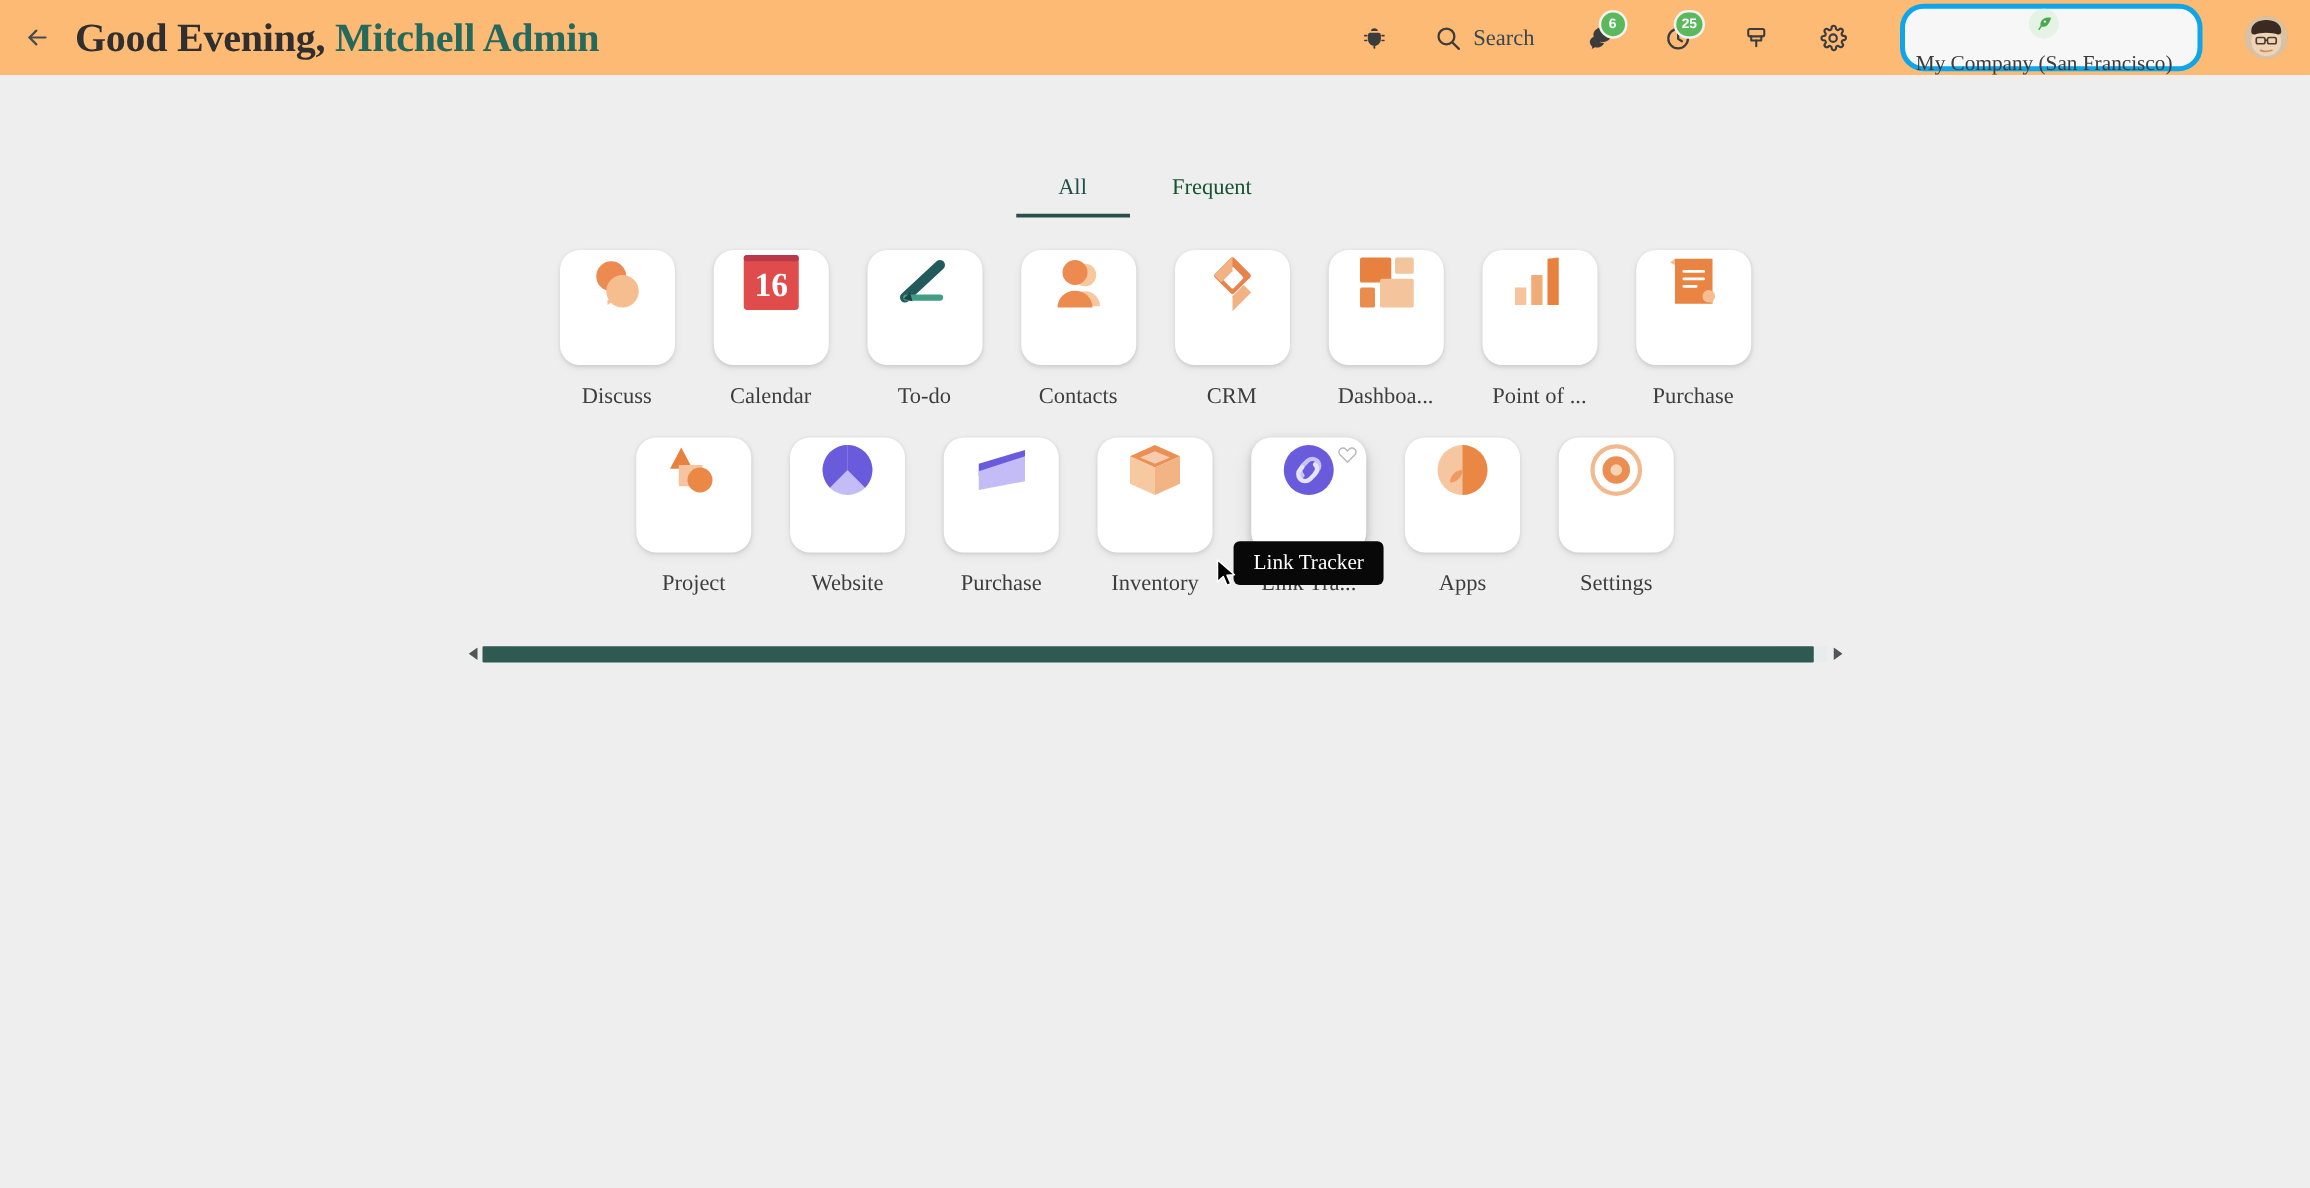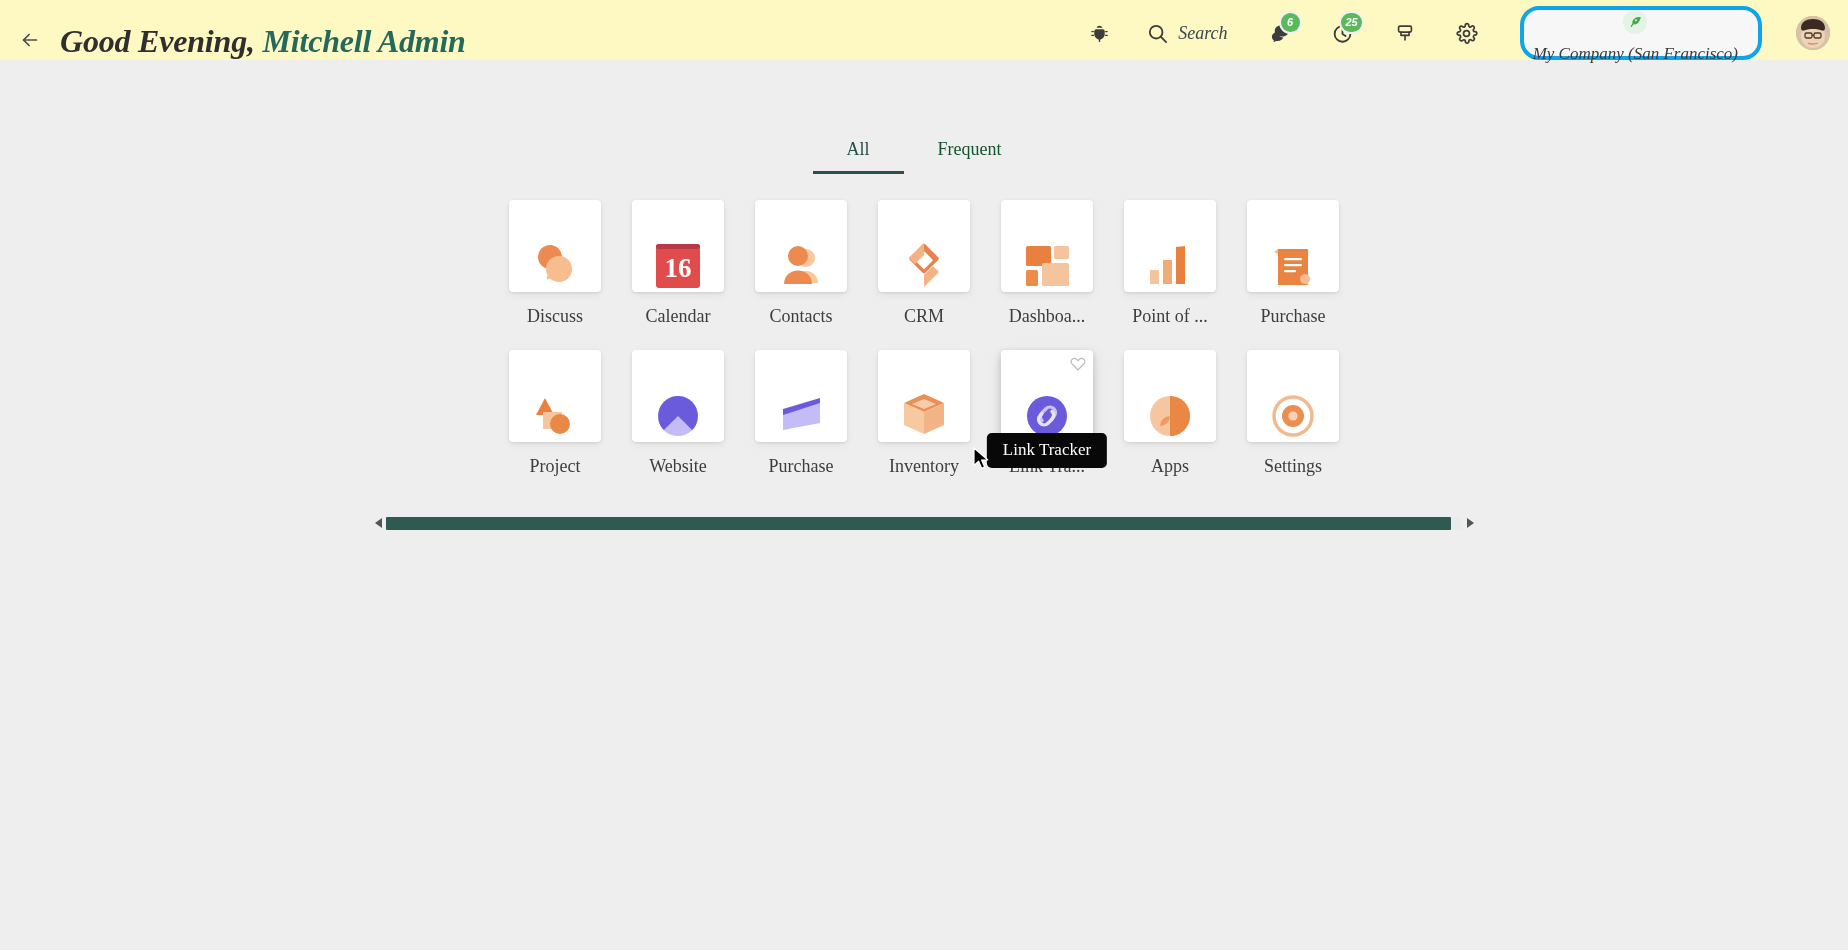--- a/index.html
+++ b/index.html
@@ -10,24 +10,23 @@
     overflow: hidden;
     background: #eeeeee;
     font-family: "Liberation Serif", "DejaVu Serif", serif;
   }
 
   
   .navbar {
     position: relative;
     height: 60px;
     display: flex;
-    align-items: flex-end;
+    align-items: center;
     padding: 0 18px 0 10px;
-    background: #fef9c3;
-    font-style: italic;
+    background: #fdba74;
   }
   .back-btn {
     width: 40px; height: 40px;
     display: flex; align-items: center; justify-content: center;
     color: #4a4a4a;
     cursor: pointer;
     flex: 0 0 auto;
   }
   .greeting {
     font-size: 32px;
@@ -157,24 +156,24 @@
     width: 123px;
     display: flex;
     flex-direction: column;
     align-items: center;
     cursor: pointer;
     position: relative;
   }
   .app-tile {
     position: relative;
     width: 92px; height: 92px;
-    border-radius: 4px;
+    border-radius: 16px;
     background: #ffffff;
     box-shadow: 0 1px 3px rgba(0,0,0,.10), 0 3px 8px rgba(0,0,0,.05);
-    display: flex; align-items: flex-end; justify-content: center;
+    display: flex; align-items: flex-start; justify-content: center;
   }
   .app.hovered .app-tile {
     box-shadow: 0 2px 6px rgba(0,0,0,.16), 0 6px 16px rgba(0,0,0,.10);
   }
   .app-label {
     margin-top: 14px;
     font-size: 18px;
     color: #3d3d3d;
     white-space: nowrap;
   }
@@ -368,20 +367,30 @@
       <div class="app-tile">
         <svg width="52" height="52" viewBox="0 0 52 52">
           <rect x="4" y="4" width="44" height="44" rx="3" fill="#e04b4b"></rect>
           <rect x="4" y="4" width="44" height="5" rx="2.5" fill="#b9394b"></rect>
           <text x="26" y="37" text-anchor="middle" fill="#ffffff" font-family="Liberation Serif, serif" font-size="27" font-weight="bold">16</text>
         </svg>
       </div>
       <div class="app-label">Calendar</div>
     </div>
 
+    <div class="app">
+      <div class="app-tile">
+        <svg width="56" height="56" viewBox="0 0 56 56">
+          <path d="M12 38 L40 12" stroke="#235a5c" stroke-width="8" stroke-linecap="round"></path>
+          <path d="M13 38 L40 38" stroke="#3f9e83" stroke-width="5" stroke-linecap="round"></path>
+          <path d="M11 39 L16 34 L18 41 Z" fill="#1c4547"></path>
+        </svg>
+      </div>
+      <div class="app-label">To-do</div>
+    </div>
 
     <div class="app">
       <div class="app-tile">
         <svg width="54" height="54" viewBox="0 0 54 54">
           <circle cx="32" cy="20" r="9" fill="#f7c79d"></circle>
           <path d="M20 45c0-7 5.5-12 12-12s12 5 12 12z" fill="#f7c79d"></path>
           <circle cx="24" cy="18" r="10" fill="#ec8a4f"></circle>
           <path d="M10 46c0-8 6.3-13.5 14-13.5S38 38 38 46z" fill="#ec8a4f"></path>
         </svg>
       </div>

